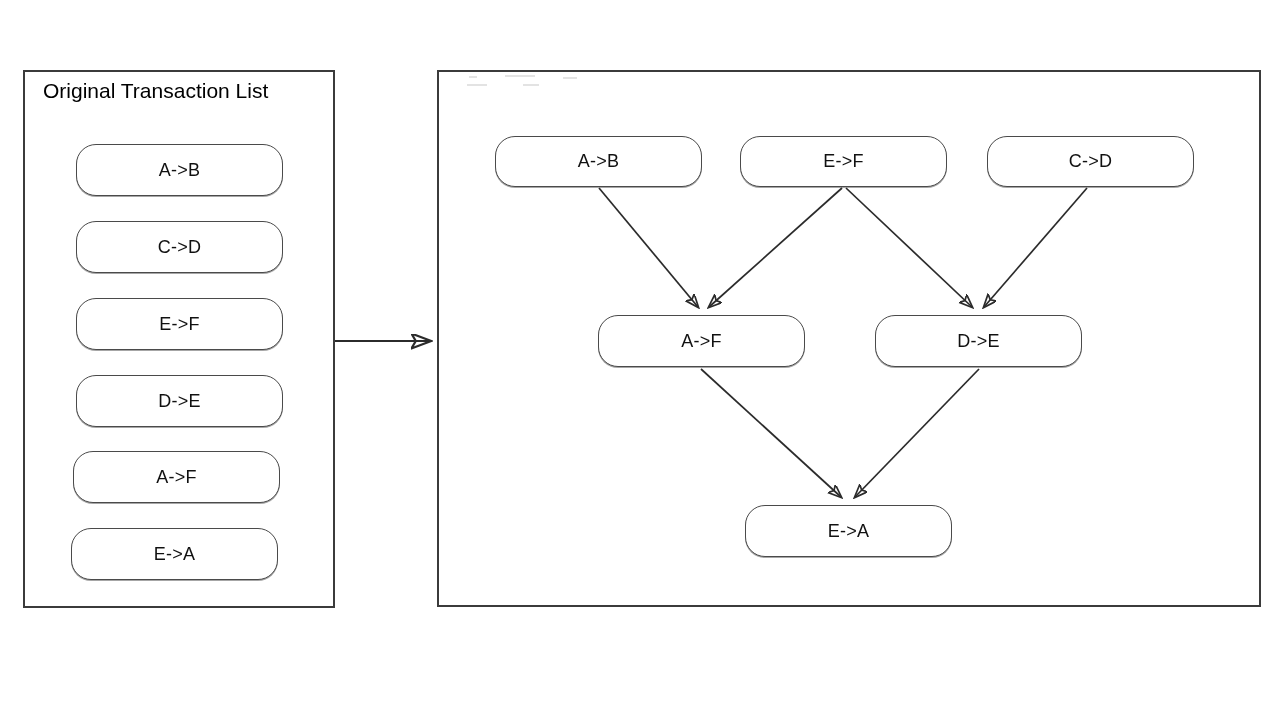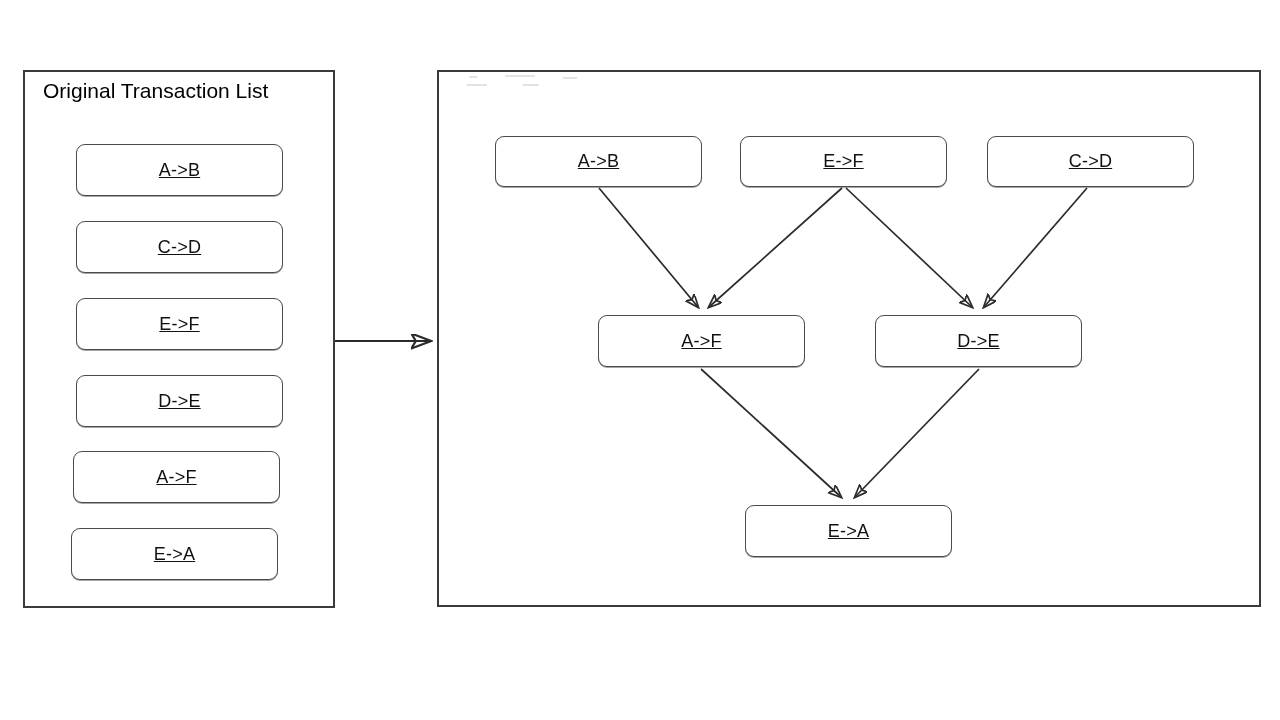--- a/index.html
+++ b/index.html
@@ -83,29 +83,28 @@
   .gm3 { left: 96px; top: 5px;  width: 14px; background:#eeeeee; }
   .gm4 { left: 0px;  top: 12px; width: 20px; height:3px; background:#d8d8d8; }
   .gm5 { left: 56px; top: 12px; width: 16px; height:3px; background:#dcdcdc; }
 
   
   .txbox {
     position: absolute;
     box-sizing: border-box;
     background: #ffffff;
     border: 1.6px solid #4a4a4a;
-    border-radius: 9px;
+    border-radius: 20px;
     display: flex;
     align-items: center;
     justify-content: center;
     font-size: 18px;
     color: #111111;
     letter-spacing: 0.2px;
     box-shadow: 0 1px 0 rgba(0,0,0,0.35);
-    text-decoration: underline;
   }
 
   
   #list-0 { left: 67px;  top: 144px; width: 207px; height: 52px; }
   #list-1 { left: 67px;  top: 221px; width: 207px; height: 52px; }
   #list-2 { left: 67px;  top: 298px; width: 207px; height: 52px; }
   #list-3 { left: 67px;  top: 375px; width: 207px; height: 52px; }
   #list-4 { left: 64px;  top: 451px; width: 207px; height: 52px; }
   #list-5 { left: 62px;  top: 528px; width: 207px; height: 52px; }
 

